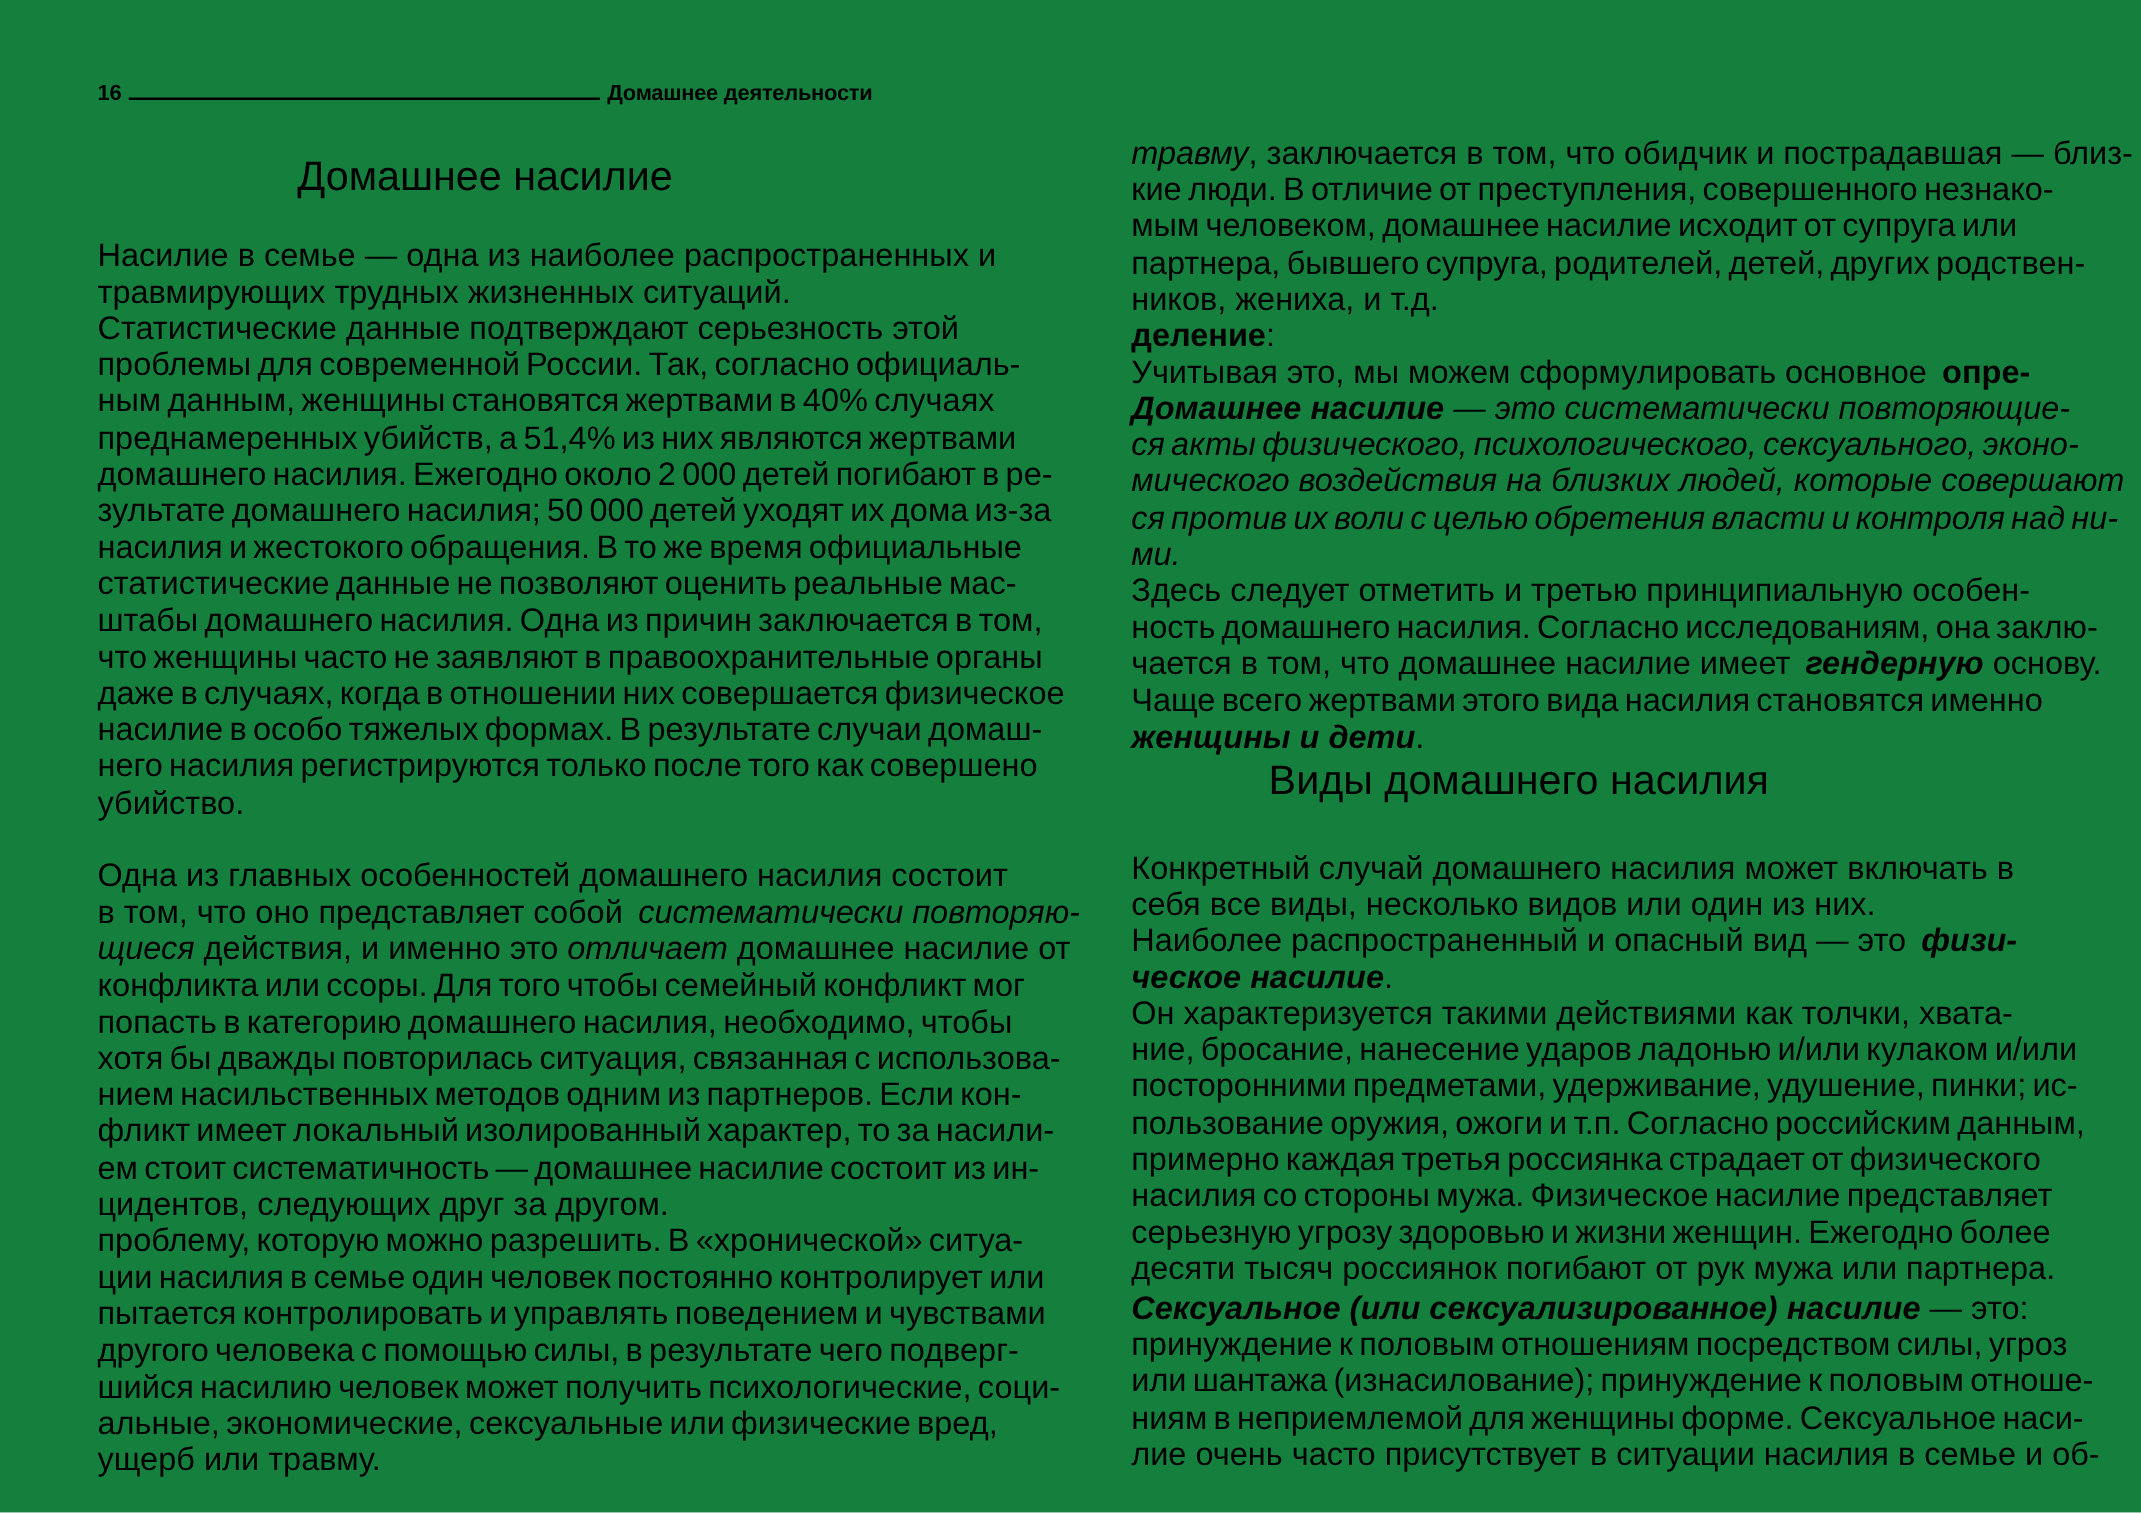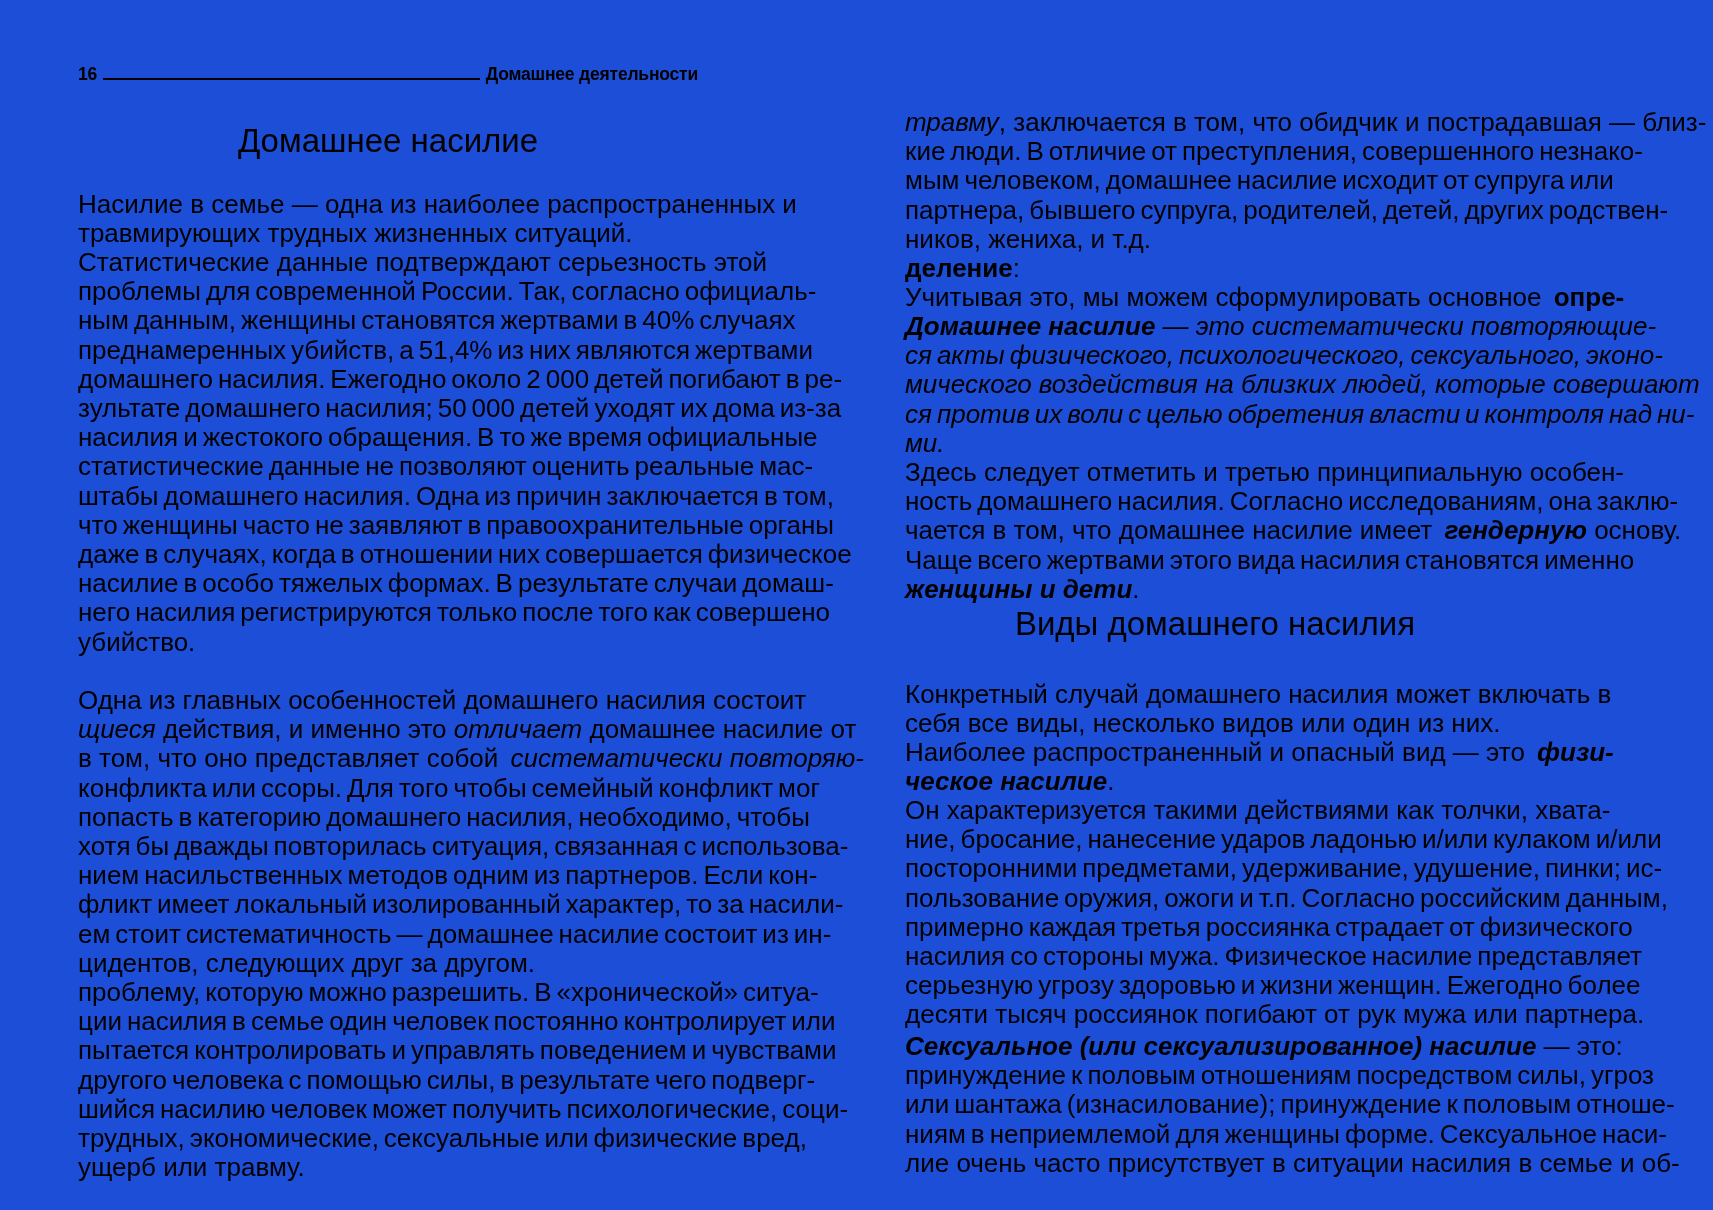--- a/index.html
+++ b/index.html
@@ -4,21 +4,21 @@
 <style>
   html, body {
     margin: 0;
     padding: 0;
     background: #ffffff;
   }
   .page-spread {
     position: relative;
     width: 1713px;
     height: 1210px;
-    background: #1d4ed8;
+    background: #15803d;
     font-family: "Liberation Sans", sans-serif;
     color: #000000;
     overflow: hidden;
   }
   .page {
     position: absolute;
     top: 0;
     height: 1210px;
   }
   .page-left  { left: 0;    width: 856px; }
@@ -132,41 +132,41 @@
           <span class="ln"><span class="w">даже</span><span class="gap"> </span><span class="w">в</span><span class="gap"> </span><span class="w">случаях,</span><span class="gap"> </span><span class="w">когда</span><span class="gap"> </span><span class="w">в</span><span class="gap"> </span><span class="w">отношении</span><span class="gap"> </span><span class="w">них</span><span class="gap"> </span><span class="w">совершается</span><span class="gap"> </span><span class="w">физическое</span></span>
           <span class="ln"><span class="w">насилие</span><span class="gap"> </span><span class="w">в</span><span class="gap"> </span><span class="w">особо</span><span class="gap"> </span><span class="w">тяжелых</span><span class="gap"> </span><span class="w">формах.</span><span class="gap"> </span><span class="w">В</span><span class="gap"> </span><span class="w">результате</span><span class="gap"> </span><span class="w">случаи</span><span class="gap"> </span><span class="w">домаш-</span></span>
           <span class="ln"><span class="w">него</span><span class="gap"> </span><span class="w">насилия</span><span class="gap"> </span><span class="w">регистрируются</span><span class="gap"> </span><span class="w">только</span><span class="gap"> </span><span class="w">после</span><span class="gap"> </span><span class="w">того</span><span class="gap"> </span><span class="w">как</span><span class="gap"> </span><span class="w">совершено</span></span>
           <span class="ln last">убийство.</span>
         </p>
       </div>
 
       <div style="position:absolute; top:686px; left:0; width:620px;">
         <p class="para">
           <span class="ln"><span class="ind"></span><span class="w">Одна из главных особенностей домашнего насилия состоит</span></span>
+          <span class="ln"><span class="w">в том, что оно представляет собой </span><span class="gap"></span><span class="w it">систематически повторяю-</span></span>
           <span class="ln"><span class="w it">щиеся</span><span class="w"> действия, и именно это </span><span class="w it">отличает</span><span class="w"> домашнее насилие от</span></span>
-          <span class="ln"><span class="w">в том, что оно представляет собой </span><span class="gap"></span><span class="w it">систематически повторяю-</span></span>
           <span class="ln"><span class="w">конфликта</span><span class="gap"> </span><span class="w">или</span><span class="gap"> </span><span class="w">ссоры.</span><span class="gap"> </span><span class="w">Для</span><span class="gap"> </span><span class="w">того</span><span class="gap"> </span><span class="w">чтобы</span><span class="gap"> </span><span class="w">семейный</span><span class="gap"> </span><span class="w">конфликт</span><span class="gap"> </span><span class="w">мог</span></span>
           <span class="ln"><span class="w">попасть</span><span class="gap"> </span><span class="w">в</span><span class="gap"> </span><span class="w">категорию</span><span class="gap"> </span><span class="w">домашнего</span><span class="gap"> </span><span class="w">насилия,</span><span class="gap"> </span><span class="w">необходимо,</span><span class="gap"> </span><span class="w">чтобы</span></span>
           <span class="ln"><span class="w">хотя</span><span class="gap"> </span><span class="w">бы</span><span class="gap"> </span><span class="w">дважды</span><span class="gap"> </span><span class="w">повторилась</span><span class="gap"> </span><span class="w">ситуация,</span><span class="gap"> </span><span class="w">связанная</span><span class="gap"> </span><span class="w">с</span><span class="gap"> </span><span class="w">использова-</span></span>
           <span class="ln"><span class="w">нием</span><span class="gap"> </span><span class="w">насильственных</span><span class="gap"> </span><span class="w">методов</span><span class="gap"> </span><span class="w">одним</span><span class="gap"> </span><span class="w">из</span><span class="gap"> </span><span class="w">партнеров.</span><span class="gap"> </span><span class="w">Если</span><span class="gap"> </span><span class="w">кон-</span></span>
           <span class="ln"><span class="w">фликт</span><span class="gap"> </span><span class="w">имеет</span><span class="gap"> </span><span class="w">локальный</span><span class="gap"> </span><span class="w">изолированный</span><span class="gap"> </span><span class="w">характер,</span><span class="gap"> </span><span class="w">то</span><span class="gap"> </span><span class="w">за</span><span class="gap"> </span><span class="w">насили-</span></span>
           <span class="ln"><span class="w">ем</span><span class="gap"> </span><span class="w">стоит</span><span class="gap"> </span><span class="w">систематичность</span><span class="gap"> </span><span class="w">—</span><span class="gap"> </span><span class="w">домашнее</span><span class="gap"> </span><span class="w">насилие</span><span class="gap"> </span><span class="w">состоит</span><span class="gap"> </span><span class="w">из</span><span class="gap"> </span><span class="w">ин-</span></span>
           <span class="ln last">цидентов, следующих друг за другом.</span>
         </p>
       </div>
 
       <div style="position:absolute; top:978px; left:0; width:620px;">
         <p class="para">
           <span class="ln"><span class="ind"></span></span>
           <span class="ln"><span class="w">проблему,</span><span class="gap"> </span><span class="w">которую</span><span class="gap"> </span><span class="w">можно</span><span class="gap"> </span><span class="w">разрешить.</span><span class="gap"> </span><span class="w">В</span><span class="gap"> </span><span class="w">«хронической»</span><span class="gap"> </span><span class="w">ситуа-</span></span>
           <span class="ln"><span class="w">ции</span><span class="gap"> </span><span class="w">насилия</span><span class="gap"> </span><span class="w">в</span><span class="gap"> </span><span class="w">семье</span><span class="gap"> </span><span class="w">один</span><span class="gap"> </span><span class="w">человек</span><span class="gap"> </span><span class="w">постоянно</span><span class="gap"> </span><span class="w">контролирует</span><span class="gap"> </span><span class="w">или</span></span>
           <span class="ln"><span class="w">пытается</span><span class="gap"> </span><span class="w">контролировать</span><span class="gap"> </span><span class="w">и</span><span class="gap"> </span><span class="w">управлять</span><span class="gap"> </span><span class="w">поведением</span><span class="gap"> </span><span class="w">и</span><span class="gap"> </span><span class="w">чувствами</span></span>
           <span class="ln"><span class="w">другого</span><span class="gap"> </span><span class="w">человека</span><span class="gap"> </span><span class="w">с</span><span class="gap"> </span><span class="w">помощью</span><span class="gap"> </span><span class="w">силы,</span><span class="gap"> </span><span class="w">в</span><span class="gap"> </span><span class="w">результате</span><span class="gap"> </span><span class="w">чего</span><span class="gap"> </span><span class="w">подверг-</span></span>
           <span class="ln"><span class="w">шийся</span><span class="gap"> </span><span class="w">насилию</span><span class="gap"> </span><span class="w">человек</span><span class="gap"> </span><span class="w">может</span><span class="gap"> </span><span class="w">получить</span><span class="gap"> </span><span class="w">психологические,</span><span class="gap"> </span><span class="w">соци-</span></span>
-          <span class="ln"><span class="w">трудных,</span><span class="gap"> </span><span class="w">экономические,</span><span class="gap"> </span><span class="w">сексуальные</span><span class="gap"> </span><span class="w">или</span><span class="gap"> </span><span class="w">физические</span><span class="gap"> </span><span class="w">вред,</span></span>
+          <span class="ln"><span class="w">альные,</span><span class="gap"> </span><span class="w">экономические,</span><span class="gap"> </span><span class="w">сексуальные</span><span class="gap"> </span><span class="w">или</span><span class="gap"> </span><span class="w">физические</span><span class="gap"> </span><span class="w">вред,</span></span>
           <span class="ln last">ущерб или травму.</span>
         </p>
       </div>
 
     </div>
   </div>
 
   <div class="page page-right">
 
     <div class="col col-right" style="left:48px;">

